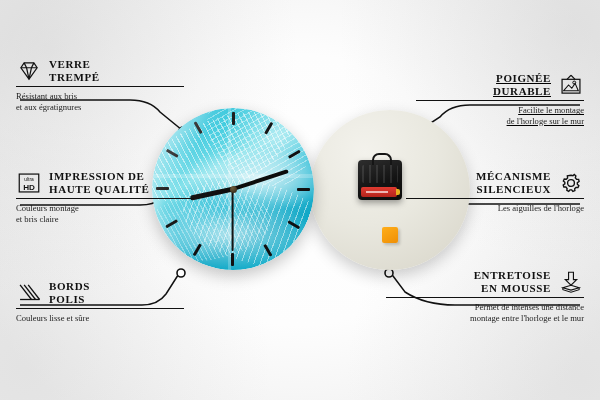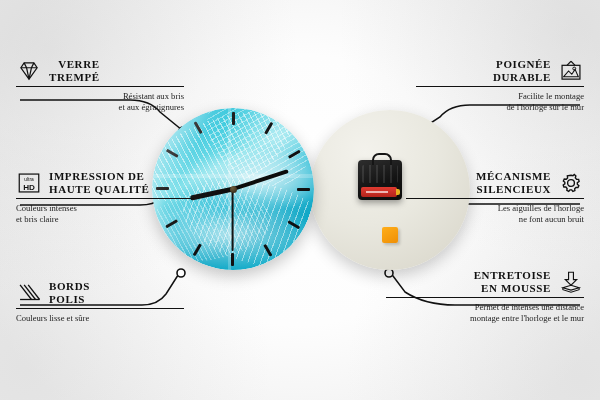--- a/index.html
+++ b/index.html
@@ -142,21 +142,21 @@
     <div class="tick" style="transform:rotate(270deg)"></div>
     <div class="tick" style="transform:rotate(300deg)"></div>
     <div class="tick" style="transform:rotate(330deg)"></div>
     <div class="hand hand-h"></div>
     <div class="hand hand-m"></div>
     <div class="hand hand-s"></div>
     <div class="cap"></div>
     <div class="glare"></div>
   </div>
 
-  <div class="callout left" style="left:16px;top:58px;text-align:right;">
+  <div class="callout left" style="left:16px;top:58px;">
     <div class="co-head">
       <span class="ico">
         <svg viewBox="0 0 32 28">
             <g fill="none" stroke="currentColor" stroke-width="1.5">
           <path d="M6 10 L10 4 L22 4 L26 10 L16 24 Z"></path>
           <path d="M6 10 L26 10 M10 4 L13 10 L16 24 M22 4 L19 10 L16 24"></path>
         </g>
           </svg>
       </span>
       <div>
@@ -177,21 +177,21 @@
           <text x="16" y="12" font-family="Liberation Sans, sans-serif" font-size="6" text-anchor="middle" fill="currentColor">ultra</text>
           <text x="16" y="22" font-family="Liberation Sans, sans-serif" font-size="10" font-weight="bold" text-anchor="middle" fill="currentColor">HD</text>
         </svg>
       </span>
       <div>
         <div class="co-title">IMPRESSION DE</div>
         <div class="co-title">HAUTE QUALITÉ</div>
       </div>
     </div>
     <div class="rule"></div>
-    <div class="co-sub">Couleurs intenses</div>
+    <div class="co-sub">Couleurs montage</div>
     <div class="co-sub">et bris claire</div>
   </div>
 
   <div class="callout left" style="left:16px;top:280px;">
     <div class="co-head">
       <span class="ico">
         <svg viewBox="0 0 32 28">
             <g stroke="currentColor" stroke-width="1.6" fill="none">
           <path d="M5 4 L19 22"></path>
               <path d="M10 4 L24 22"></path>
@@ -202,21 +202,21 @@
       </span>
       <div>
         <div class="co-title">BORDS</div>
         <div class="co-title">POLIS</div>
       </div>
     </div>
     <div class="rule"></div>
     <div class="co-sub">Couleurs lisse et sûre</div>
   </div>
 
-  <div class="callout right" style="left:416px;top:58px;width:168px;">
+  <div class="callout right" style="left:416px;top:72px;width:168px;text-decoration:underline;">
     <div class="co-head">
       <span class="ico">
         <svg viewBox="0 0 32 28">
           <path d="M16 2 L11 7 M16 2 L21 7" fill="none" stroke="currentColor" stroke-width="1.4"></path>
           <rect x="5" y="7" width="22" height="17" fill="none" stroke="currentColor" stroke-width="1.5"></rect>
           <path d="M7 21 L13 14 L17 18 L21 12 L25 21 Z" fill="none" stroke="currentColor" stroke-width="1.3"></path>
           <circle cx="20" cy="11" r="1.8" fill="none" stroke="currentColor" stroke-width="1.2"></circle>
         </svg>
       </span>
       <div>
@@ -239,21 +239,20 @@
         </g>
           </svg>
       </span>
       <div>
         <div class="co-title">MÉCANISME</div>
         <div class="co-title">SILENCIEUX</div>
       </div>
     </div>
     <div class="rule"></div>
     <div class="co-sub">Les aiguilles de l'horloge</div>
-    <div class="co-sub">ne font aucun bruit</div>
   </div>
 
   <div class="callout right" style="left:386px;top:269px;width:198px;">
     <div class="co-head">
       <span class="ico">
         <svg viewBox="0 0 32 28">
           <path d="M13 2 L19 2 L19 11 L23 11 L16 18 L9 11 L13 11 Z" fill="none" stroke="currentColor" stroke-width="1.4"></path>
           <path d="M16 18 L26 21 L16 24 L6 21 Z" fill="none" stroke="currentColor" stroke-width="1.4"></path>
           <path d="M6 21 L6 23.5 L16 26.5 L26 23.5 L26 21" fill="none" stroke="currentColor" stroke-width="1.3"></path>
         </svg>

